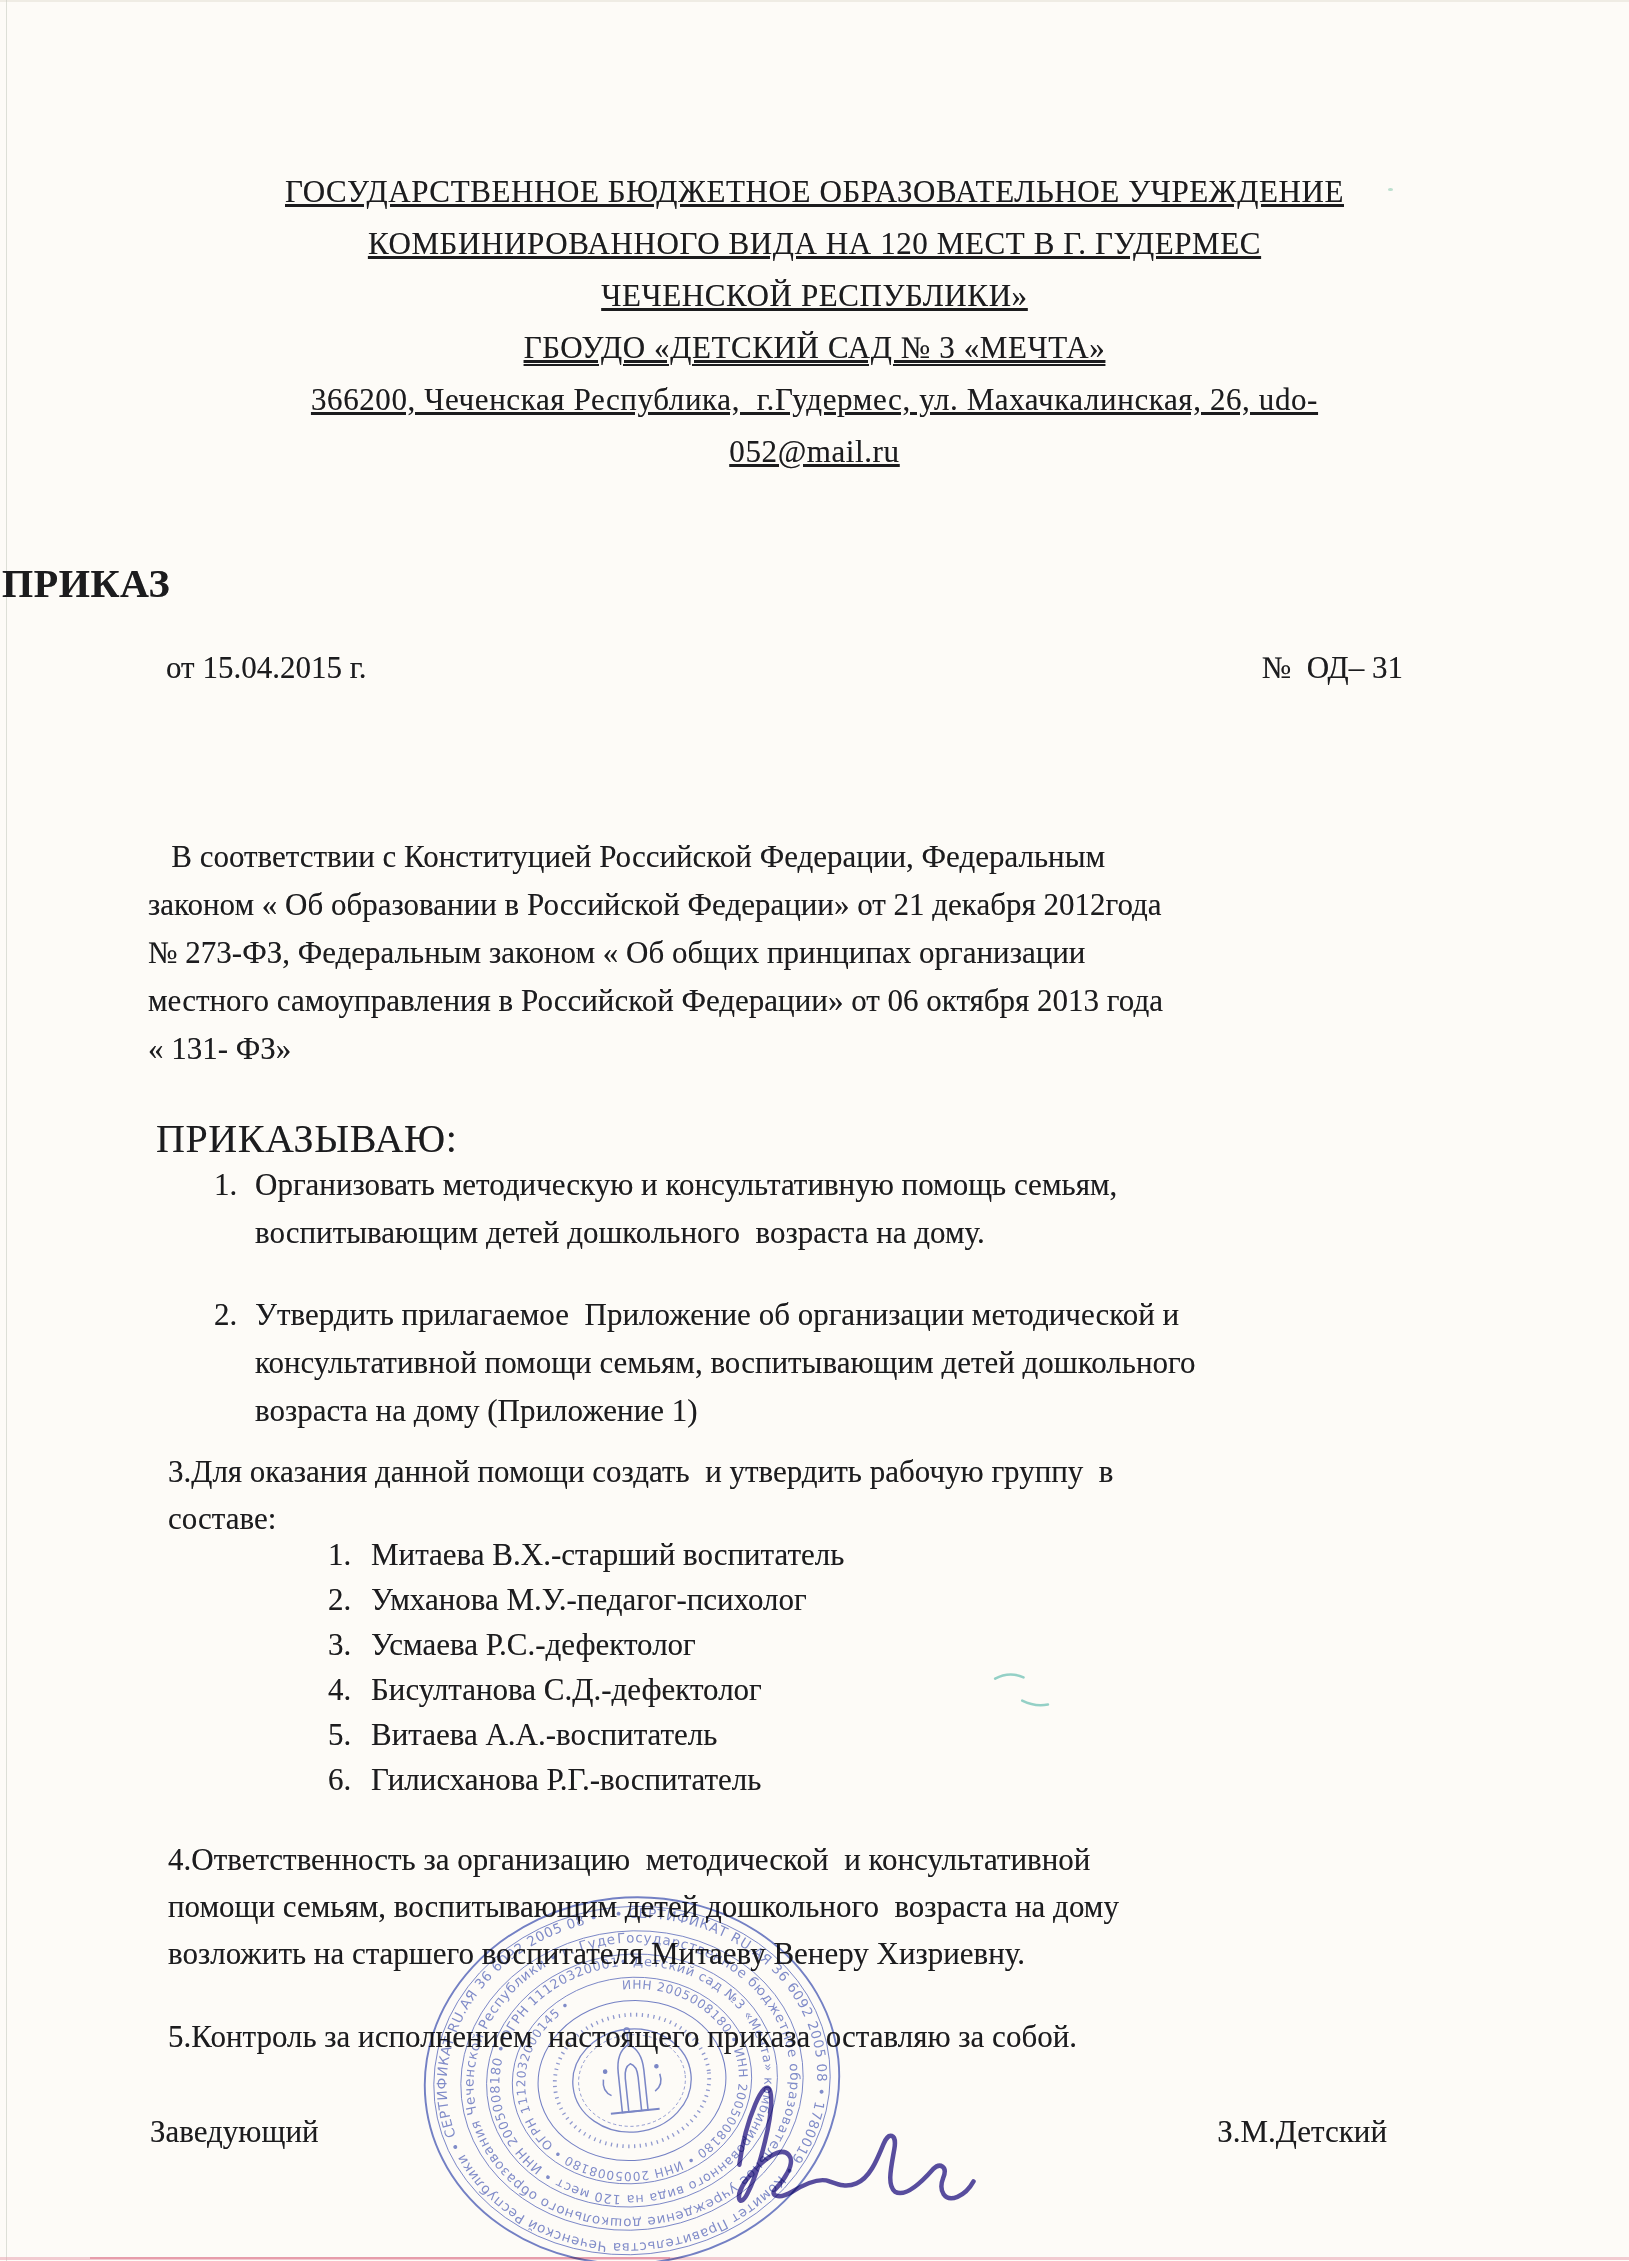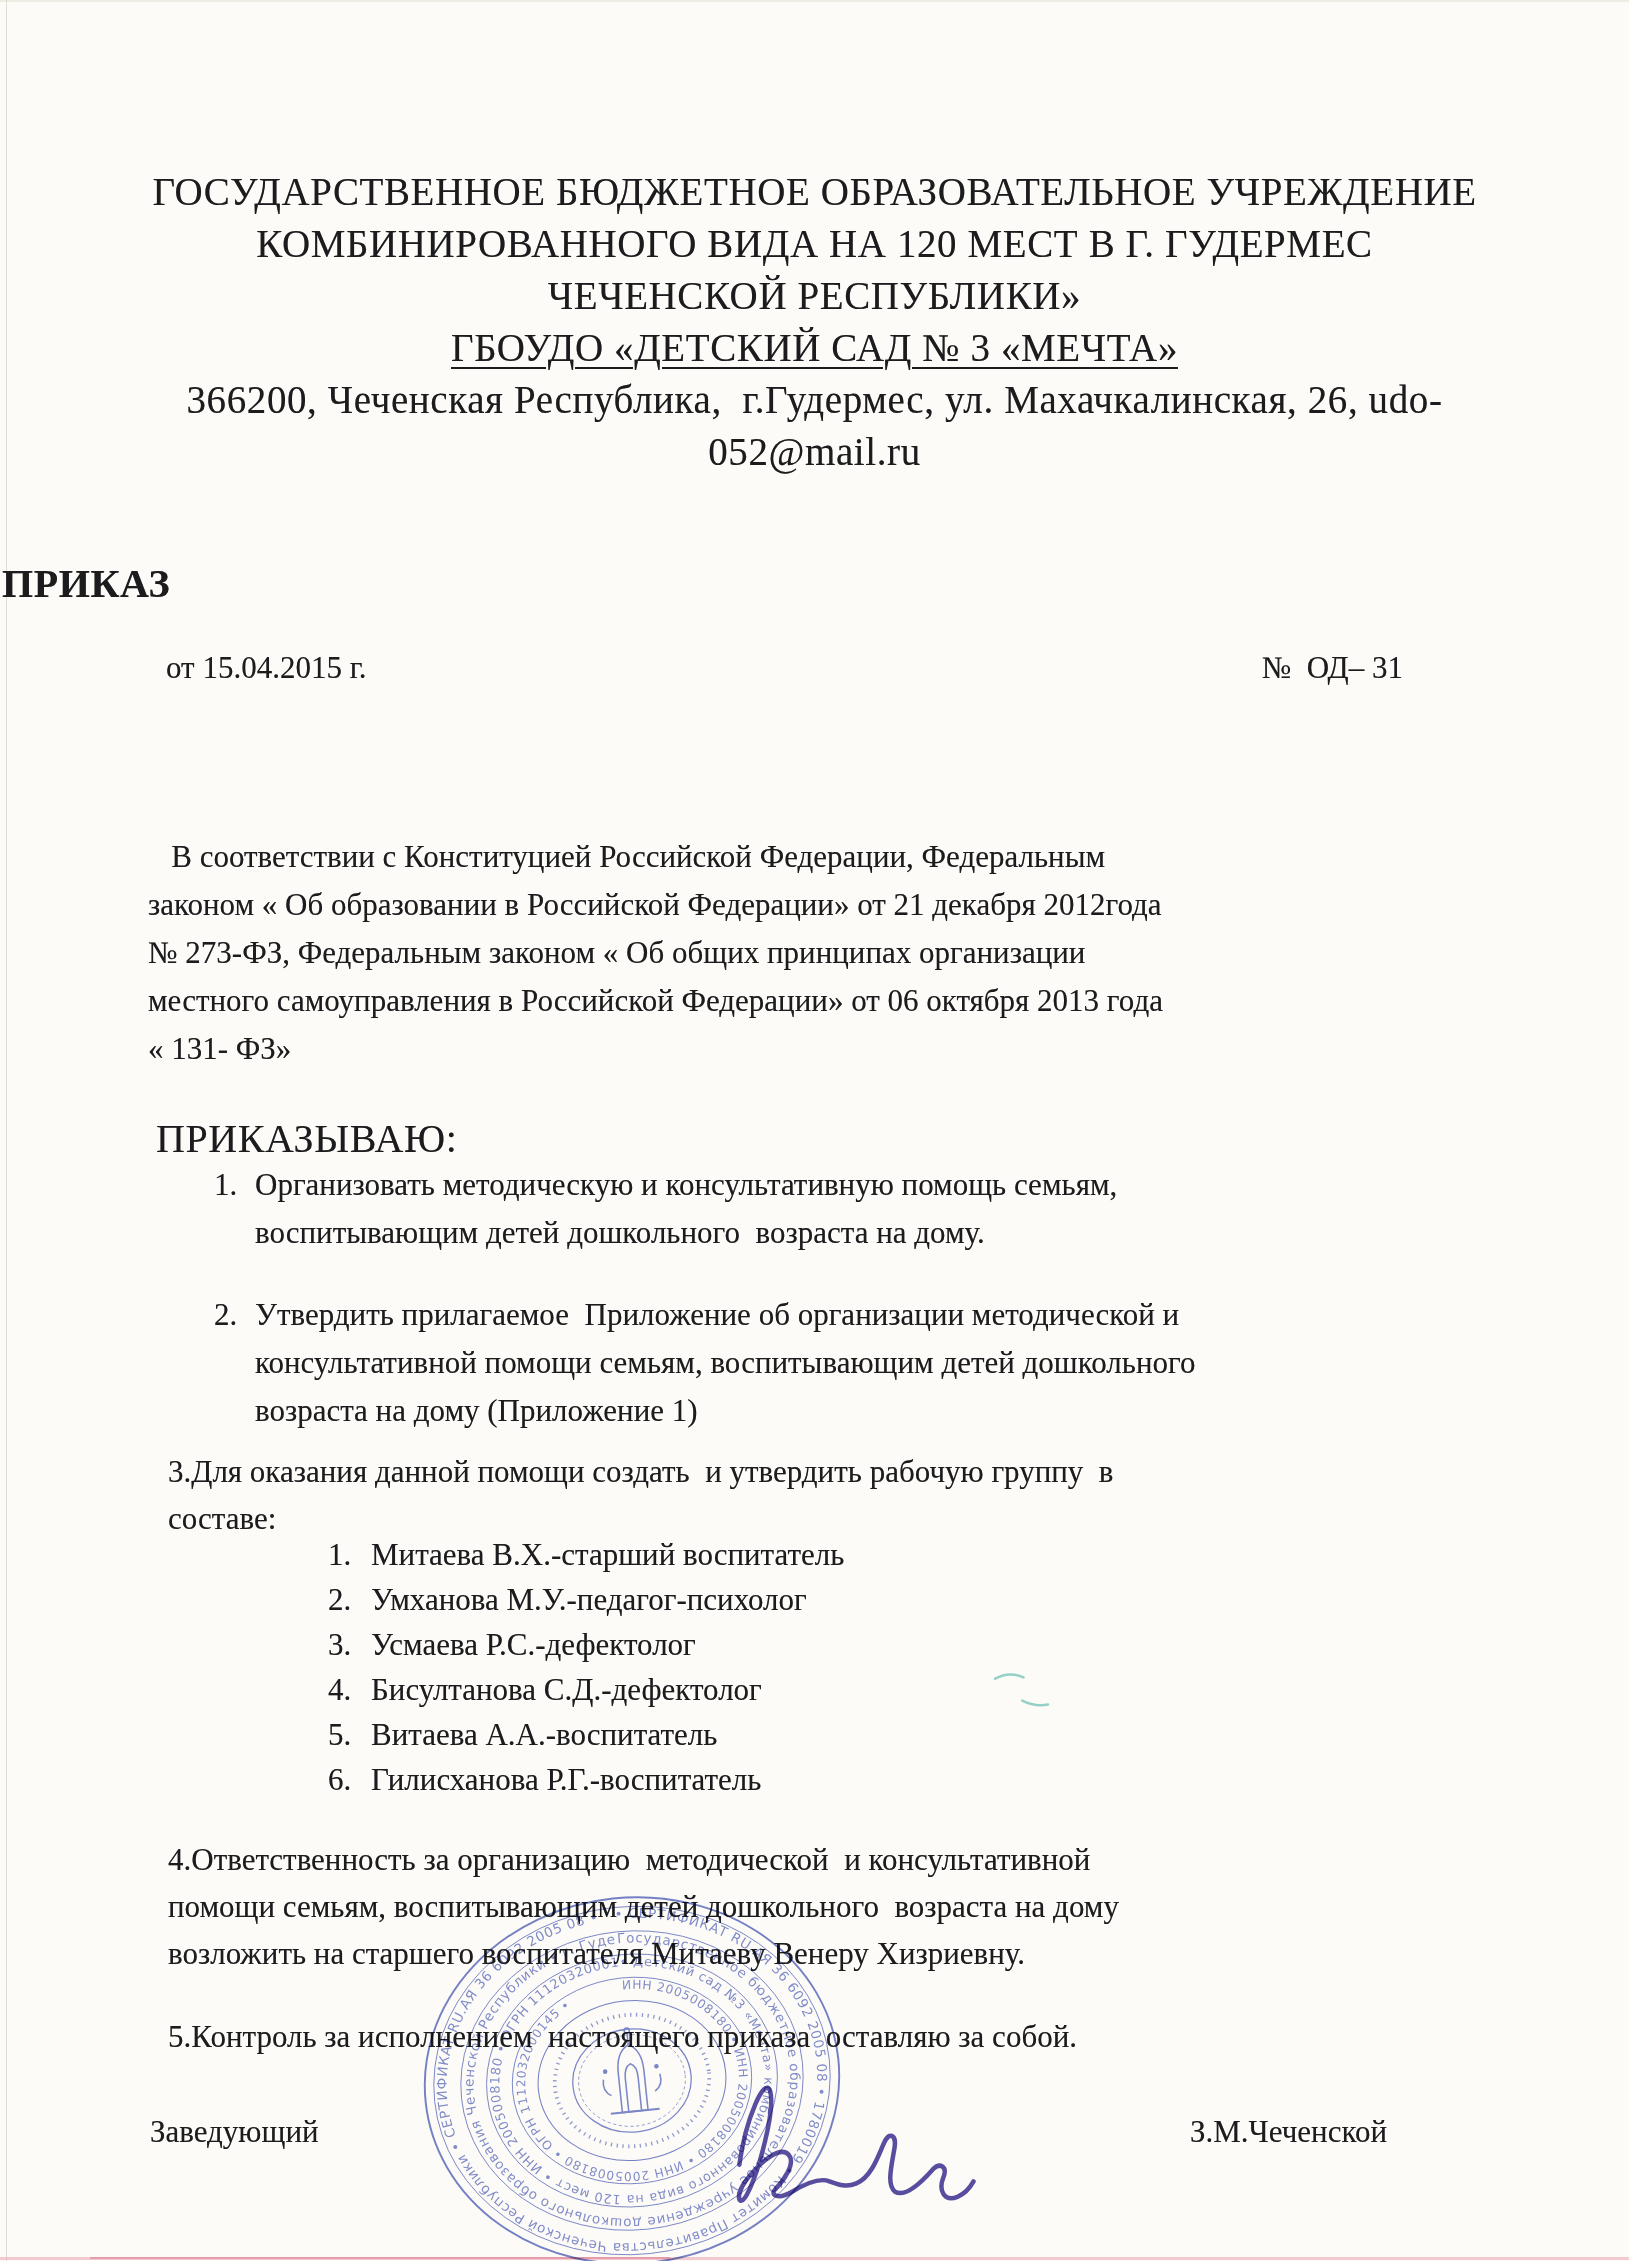--- a/index.html
+++ b/index.html
@@ -10,21 +10,21 @@
     color:#1c1c1e;
   }
   .page{position:absolute;inset:0;}
   .txt{text-shadow:0 0 0.6px rgba(20,20,25,.45);}
   .edge-left{position:absolute;left:5.8px;top:0;width:1.3px;height:100%;background:#cdd0c6;opacity:.65;}
   .edge-bottom{position:absolute;left:0;top:2257px;width:100%;height:2.6px;background:#e9a3b0;opacity:.55;}
   .edge-bottom-strong{position:absolute;left:90px;top:2257px;width:580px;height:1.9px;background:#e07d92;opacity:.6;}
   .edge-top{position:absolute;left:0;top:0;width:100%;height:1.9px;background:#efece4;}
 
   .org-header{position:absolute;top:166px;left:77px;width:1475px;text-align:center;
-    font-size:39px;line-height:52px;letter-spacing:0.6px;}
+    font-size:31px;line-height:52px;letter-spacing:0.6px;text-decoration:underline;}
   .org-short{text-decoration:underline;text-underline-offset:6.4px;text-decoration-thickness:1.9px;}
   .org-address{white-space:pre;}
 
   .doc-title{position:absolute;top:560px;left:2px;width:1630px;text-align:left;
     font-size:40px;font-weight:bold;letter-spacing:0.6px;}
 
   .date-row{position:absolute;top:650px;left:166px;width:1237px;display:flex;
     justify-content:space-between;font-size:31px;}
   .date-row span{white-space:pre;}
 
@@ -138,21 +138,21 @@
     </div>
   </div>
 
   <div class="pitem item4 txt">4.Ответственность за организацию  методической  и консультативной
 помощи семьям, воспитывающим детей дошкольного  возраста на дому
 возложить на старшего воспитателя Митаеву Венеру Хизриевну.</div>
   <div class="pitem item5 txt">5.Контроль за исполнением  настоящего приказа  оставляю за собой.</div>
 
   <div class="sign-row txt">
     <span>Заведующий</span>
-    <span>З.М.Чеченской</span>
+    <span>З.М.Детский</span>
   </div>
 
   <svg class="stamp-svg" width="451" height="387" viewBox="0 0 700 600">
     <defs>
       <path id="ringA" d="M 343 62 A 288 252 0 1 1 342.9 62"></path>
       <path id="ringB" d="M 343 100 A 246 214 0 1 1 342.9 100"></path>
       <path id="ringC" d="M 343 136 A 206 178 0 1 1 342.9 136"></path>
       <path id="ringD" d="M 343 172 A 166 142 0 1 1 342.9 172"></path>
     </defs>
     <g transform="rotate(-6 343 314)" stroke="#4356b8" fill="none" stroke-width="3" opacity="0.9">

